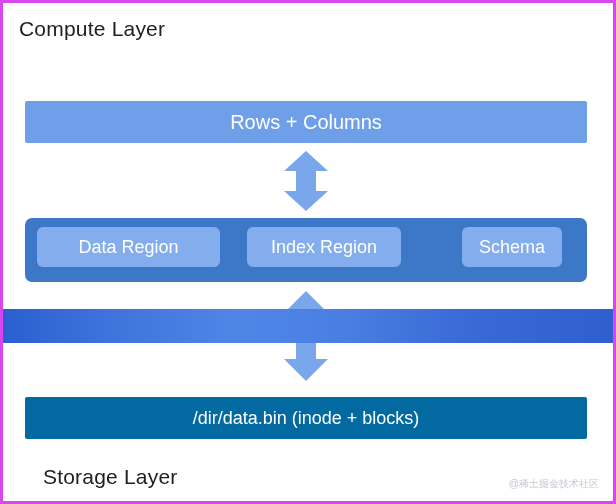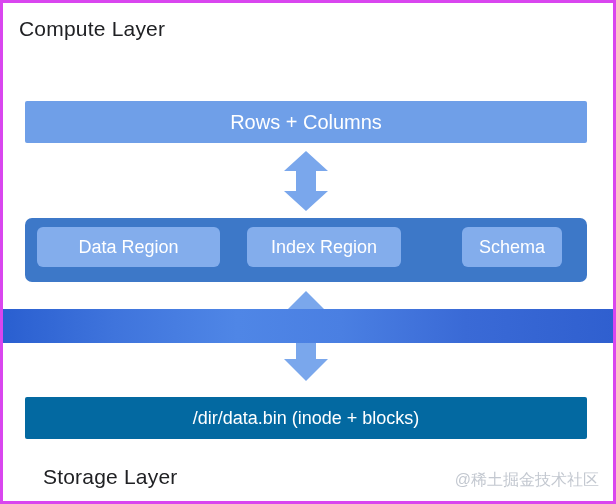--- a/index.html
+++ b/index.html
@@ -101,21 +101,21 @@
     top: 306px;
     width: 616px;
     height: 34px;
     background: linear-gradient(90deg, #2a5fd0 0%, #3f74dc 18%, #4f86e6 38%, #4a7fe2 55%, #3a6ad6 75%, #2f5fcf 100%);
   }
 
   #watermark {
     position: absolute;
     right: 14px;
     bottom: 10px;
-    font-size: 16px;
+    font-size: 10px;
     color: #c3c8d0;
     white-space: nowrap;
   }
 </style>
 </head>
 <body>
 
 <div id="canvas">
 
   <div class="layer-title" id="compute-title">Compute Layer</div>

